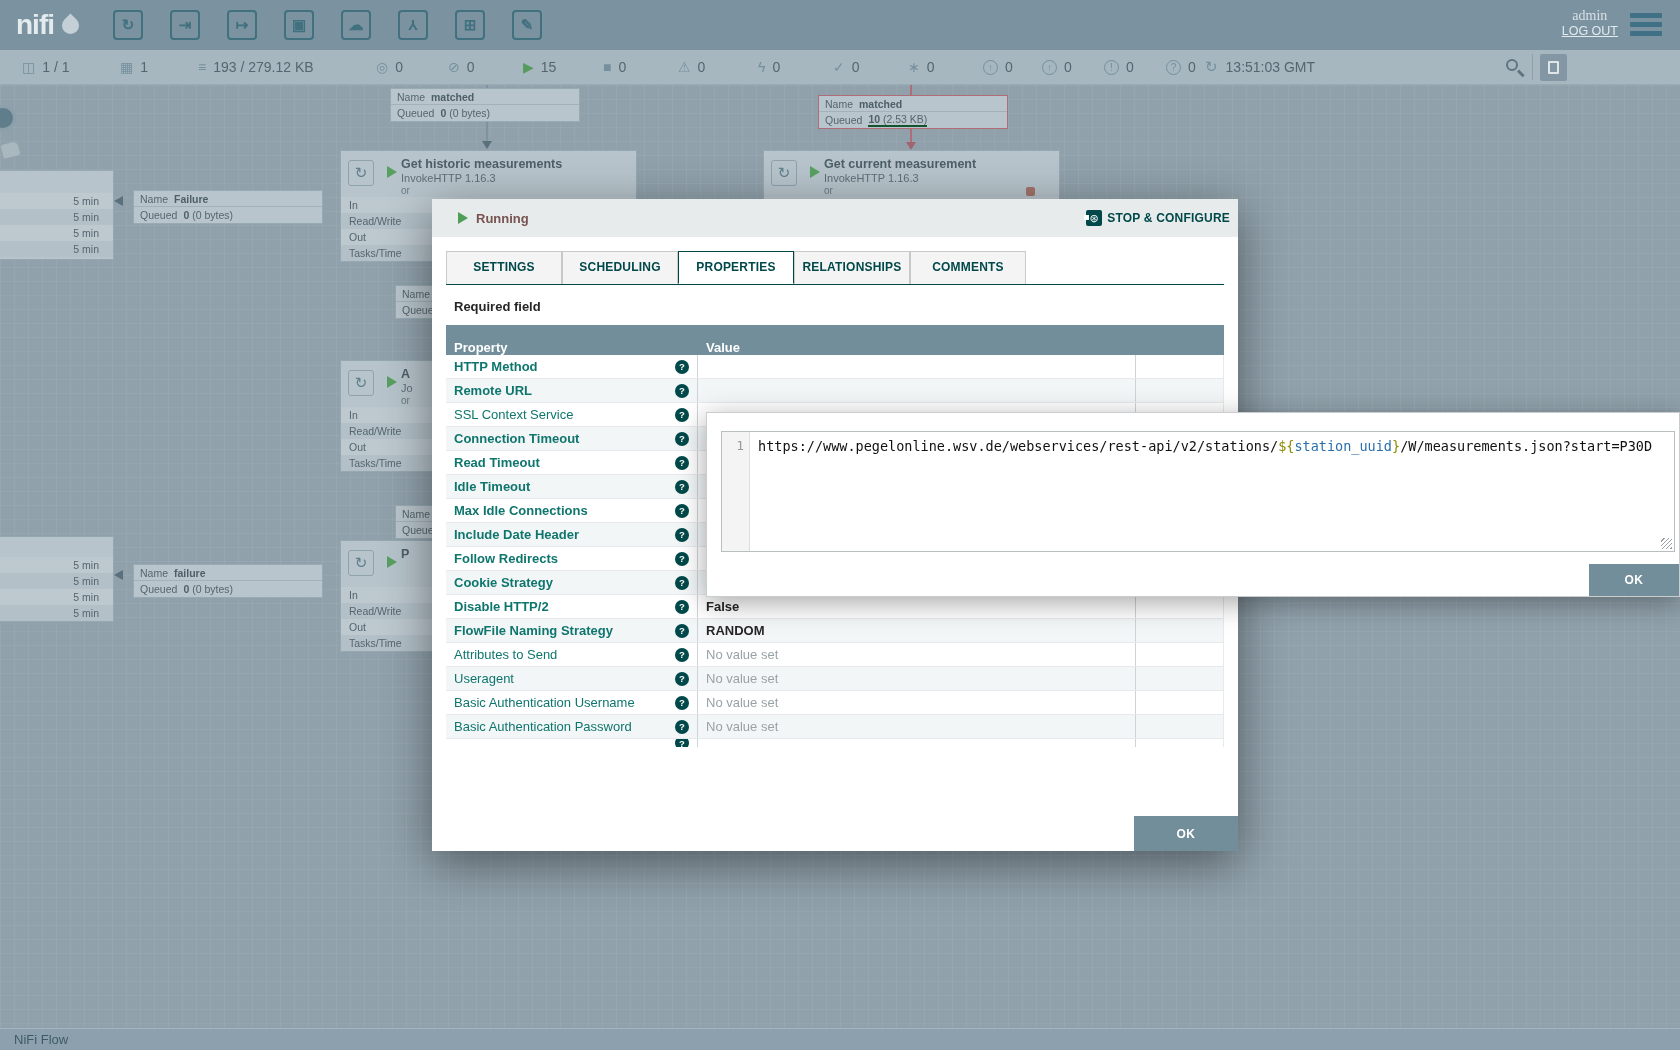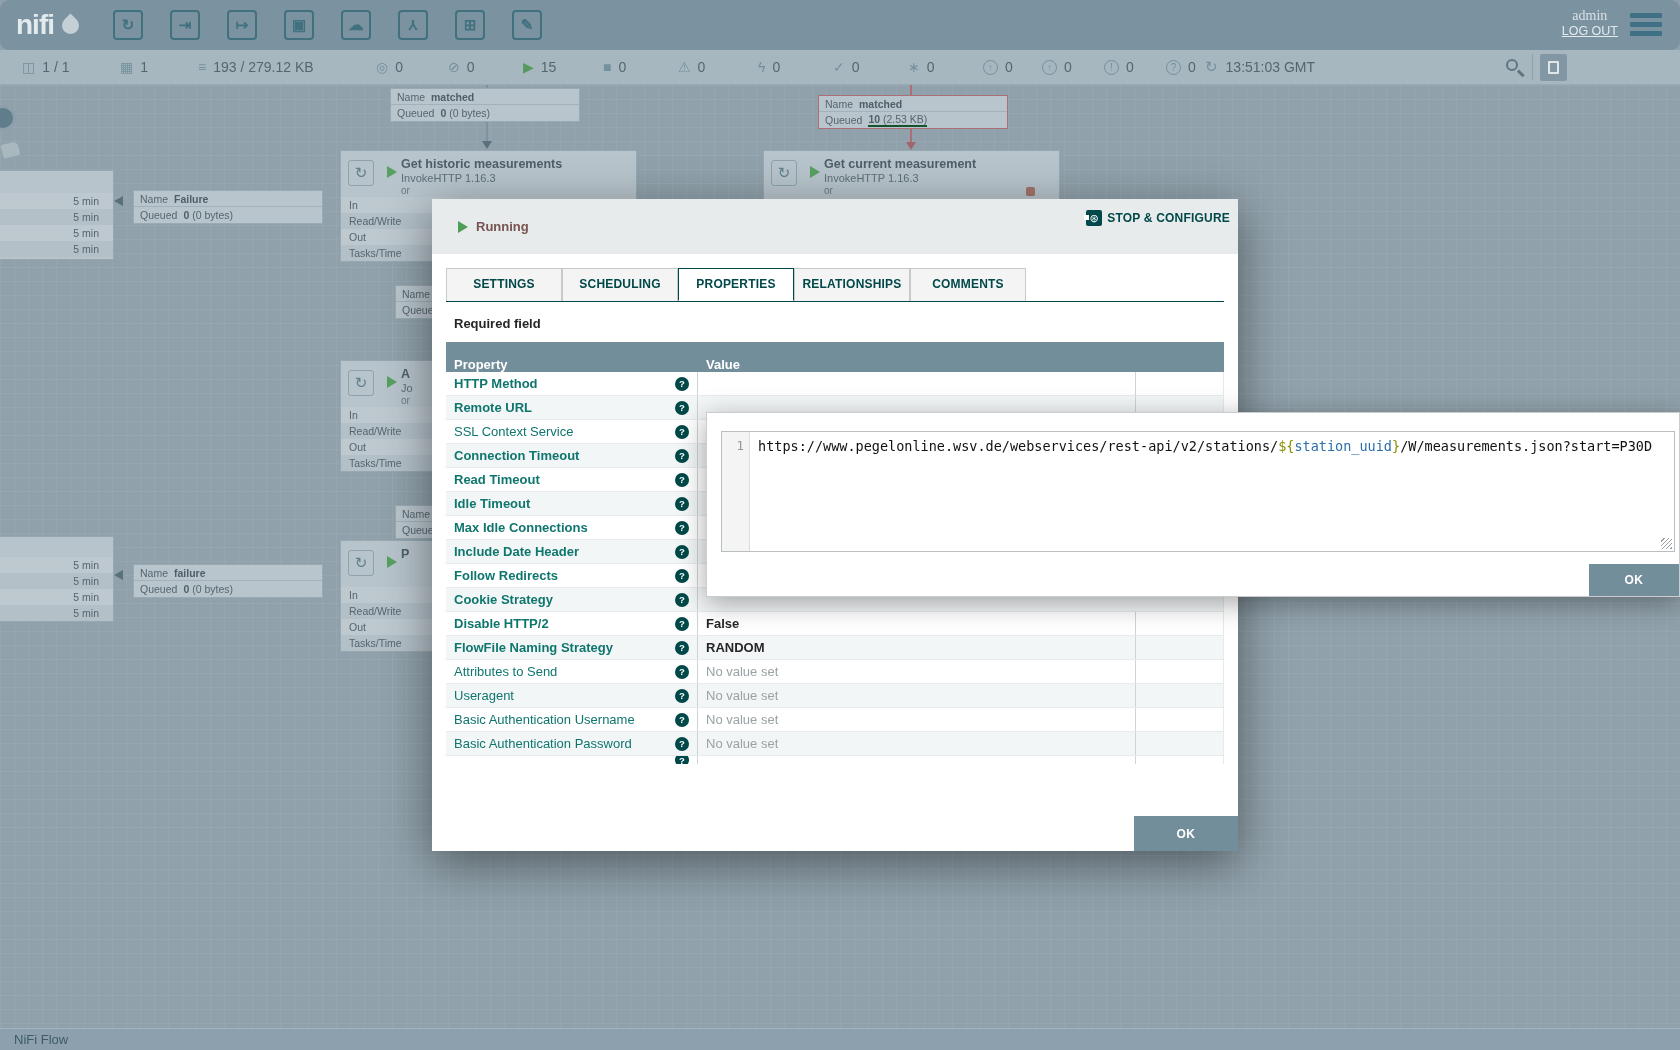--- a/index.html
+++ b/index.html
@@ -1,21 +1,21 @@
 <!DOCTYPE html>
 <html><head>
 <meta charset="utf-8">
 <style>
   * { margin:0; padding:0; box-sizing:border-box; }
   html,body { width:1680px; height:1050px; overflow:hidden;
     font-family:"Liberation Sans", sans-serif; background:#90a1ab; }
 
   
   .topbar { position:absolute; left:0; top:0; width:1680px; height:50px;
-    background:#7b93a1; display:flex; align-items:center; padding-left:16px; z-index:5;border-radius:9px; }
+    background:#7b93a1; display:flex; align-items:center; padding-left:16px; z-index:5; }
   .logo { display:flex; align-items:center; gap:6px; }
   .logo-text { font-size:28px; font-weight:bold; letter-spacing:-1px; color:rgba(236,242,244,.92); }
   .drop { width:17px; height:17px; background:#ccd7dc; border-radius:0 50% 50% 50%;
     transform:rotate(45deg); margin-left:2px; opacity:.9; }
   .tb-icons { display:flex; gap:27px; margin-left:34px; }
   .tb-icon { width:30px; height:30px; border:2px solid #41707f; border-radius:4px;
     color:#41707f; font-size:15px; font-weight:bold; display:flex; align-items:center; justify-content:center; }
   .tb-icon span.flip { transform:rotate(180deg); display:inline-block; }
   .user-block { position:absolute; right:62px; top:8px; text-align:center; }
   .user-name { color:#d9e0e4; font-size:14px; font-family:"Liberation Serif", serif; }
@@ -112,21 +112,21 @@
   .circle-icon { position:absolute; left:-10px; top:20px; width:26px; height:26px; border-radius:50%;
     background:#5f7d8b; border:3px solid #8ba0ab; }
   .tag-icon { position:absolute; left:2px; top:58px; width:17px; height:14px; background:#a9b8bf;
     border-radius:2px 5px 2px 2px; transform:rotate(-14deg); }
 
   
   .dialog { position:absolute; left:432px; top:199px; width:806px; height:652px; background:#fff;
     box-shadow:0 12px 45px rgba(0,0,0,.45); z-index:10; font-size:13px; color:#262626; }
   .dlg-head { height:54px; background:#728e9b; display:flex; align-items:center; padding-left:16px; }
   .dlg-title { font-family:"DejaVu Serif", serif; font-weight:bold; font-size:20px; color:#fff; letter-spacing:.3px; }
-  .dlg-status { position:relative; height:55px; background:#e7ebeb; display:flex; align-items:center; padding-left:26px; }
+  .dlg-status { position:relative; height:38px; background:#e7ebeb; display:flex; align-items:center; padding-left:26px; }
   .run-tri { width:0; height:0; border-left:10px solid #4f9e58; border-top:6px solid transparent;
     border-bottom:6px solid transparent; margin-right:8px; }
   .run-label { font-size:13px; font-weight:bold; color:#775351; }
   .stopcfg { position:absolute; right:8px; top:0; height:38px; display:flex; align-items:center; gap:5px; cursor:pointer; }
   .gear-ic { position:relative; width:16px; height:16px; background:#004849; border-radius:2px;
     color:#fff; font-size:11px; display:flex; align-items:center; justify-content:center; }
   .gear-ic::before { content:''; position:absolute; left:-2px; top:5px; width:5px; height:5px; background:#fff; }
   .stopcfg-label { font-size:12px; font-weight:bold; color:#004849; letter-spacing:.2px; }
 
   .tabs { display:flex; margin:14px 14px 0 14px; border-bottom:1px solid #004849; }

